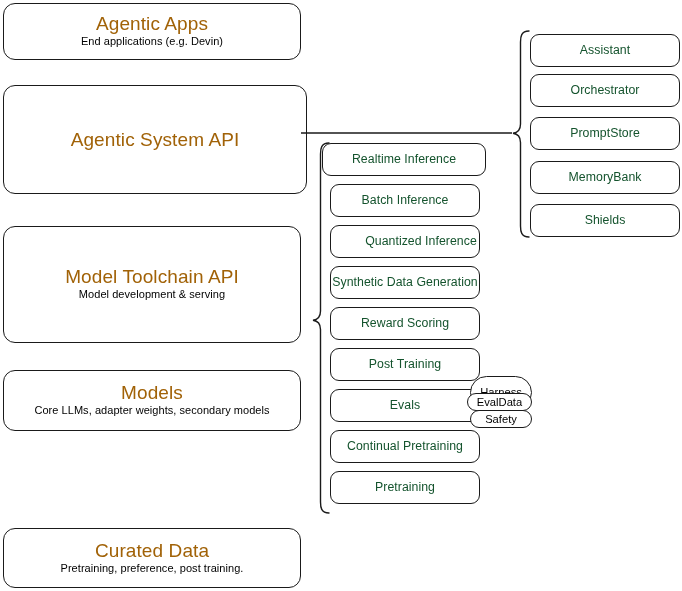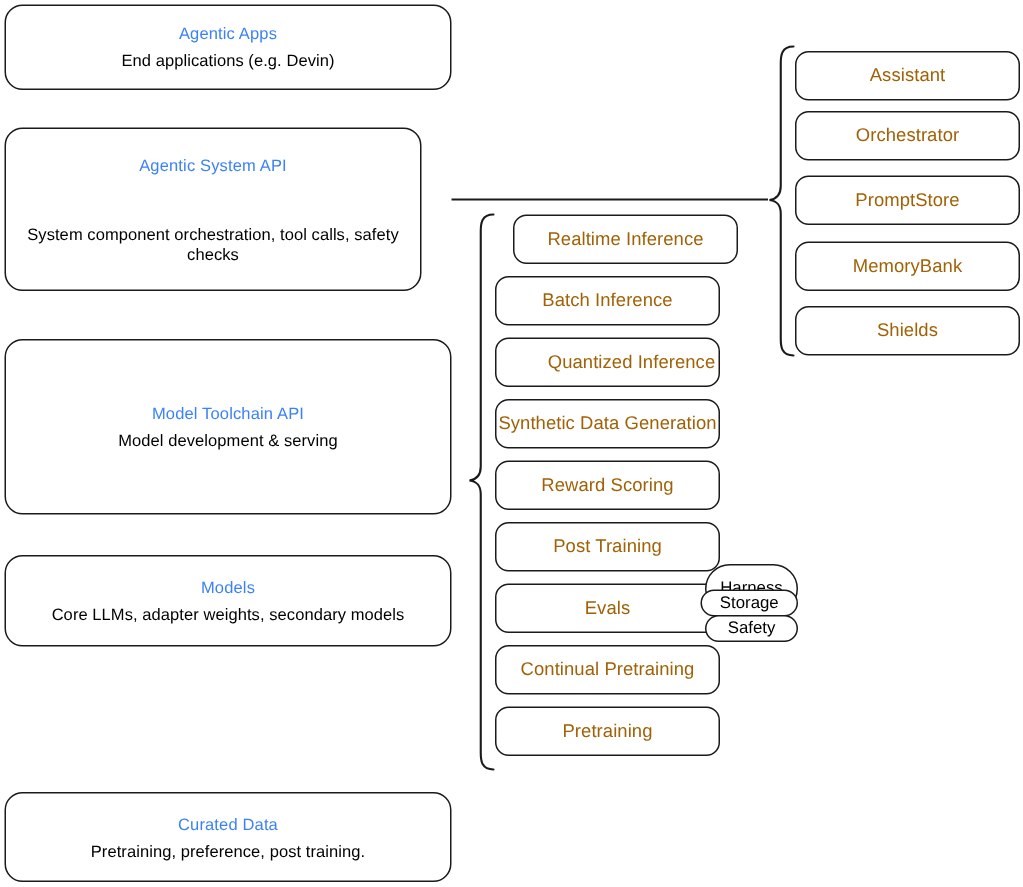--- a/index.html
+++ b/index.html
@@ -31,23 +31,23 @@
     border: 1.3px solid #1a1a1a;
     border-radius: 12px;
     background: #ffffff;
     display: flex;
     flex-direction: column;
     align-items: center;
     justify-content: center;
     text-align: center;
   }
   .layer-title {
-    font-size: 11px;
+    font-size: 19px;
     line-height: 17px;
-    color: #3b82f6;
+    color: #a16207;
     letter-spacing: 0.1px;
   }
   .layer-sub {
     font-size: 11px;
     line-height: 13px;
     color: #000000;
     margin-top: 3px;
     letter-spacing: 0.05px;
   }
 
@@ -58,21 +58,21 @@
     border-radius: 9px;
     background: #ffffff;
     display: flex;
     align-items: center;
     justify-content: center;
     text-align: center;
   }
   .pill-label {
     font-size: 12.3px;
     line-height: 15px;
-    color: #a16207;
+    color: #14532d;
     letter-spacing: 0.05px;
   }
 
   .tag-pill {
     position: absolute;
     box-sizing: border-box;
     border: 1.3px solid #1a1a1a;
     border-radius: 999px;
     background: #ffffff;
     display: flex;
@@ -121,42 +121,41 @@
              C318,321 320.5,323.5 320.5,329.5
              L320.5,502
              C320.5,507 321,513 329,513" stroke="#1a1a1a" stroke-width="1.4" fill="none" stroke-linecap="round"></path>
   </svg>
 
   <div class="layer-box" style="left:3px; top:3px; width:298px; height:57px;">
     <div class="layer-title">Agentic Apps</div>
     <div class="layer-sub">End applications (e.g. Devin)</div>
   </div>
 
-  <div class="layer-box" style="left:3px; top:85px; width:278px; height:109px;gap:28px;">
+  <div class="layer-box" style="left:3px; top:85px; width:304px; height:109px;gap:28px;">
     <div class="layer-title">Agentic System API</div>
-    <div class="layer-sub">System component orchestration, tool calls, safety checks</div>
   </div>
 
   <div class="layer-box" style="left:3px; top:226px; width:298px; height:117px;">
     <div class="layer-title">Model Toolchain API</div>
     <div class="layer-sub">Model development &amp; serving</div>
   </div>
 
   <div class="layer-box" style="left:3px; top:370px; width:298px; height:61px;">
     <div class="layer-title">Models</div>
     <div class="layer-sub">Core LLMs, adapter weights, secondary models</div>
   </div>
 
 
   <div class="layer-box" style="left:3px; top:528px; width:298px; height:60px;">
     <div class="layer-title">Curated Data</div>
     <div class="layer-sub">Pretraining, preference, post training.</div>
   </div>
 
-  <div class="pill-box" style="left:342px; top:143px; width:150px; height:33px;">
+  <div class="pill-box" style="left:322px; top:143px; width:164px; height:33px;">
     <span class="pill-label">Realtime Inference</span>
   </div>
 
   <div class="pill-box" style="left:330px; top:184px; width:150px; height:33px;">
     <span class="pill-label">Batch Inference</span>
   </div>
 
   <div class="pill-box" style="left:330px; top:225px; width:150px; height:33px;padding-left:32px;">
     <span class="pill-label">Quantized Inference</span>
   </div>
@@ -183,21 +182,21 @@
 
   <div class="pill-box" style="left:330px; top:471px; width:150px; height:33px;">
     <span class="pill-label">Pretraining</span>
   </div>
 
   <div class="tag-pill" style="left:470px; top:376px; width:62px; height:33px;">
     <span class="tag-label">Harness</span>
   </div>
 
   <div class="tag-pill" style="left:467px; top:393px; width:65px; height:18px;">
-    <span class="tag-label">Storage</span>
+    <span class="tag-label">EvalData</span>
   </div>
 
   <div class="tag-pill" style="left:470px; top:410px; width:62px; height:18px;">
     <span class="tag-label">Safety</span>
   </div>
 
   <div class="pill-box" style="left:530px; top:34px; width:150px; height:33px;">
     <span class="pill-label">Assistant</span>
   </div>
 

